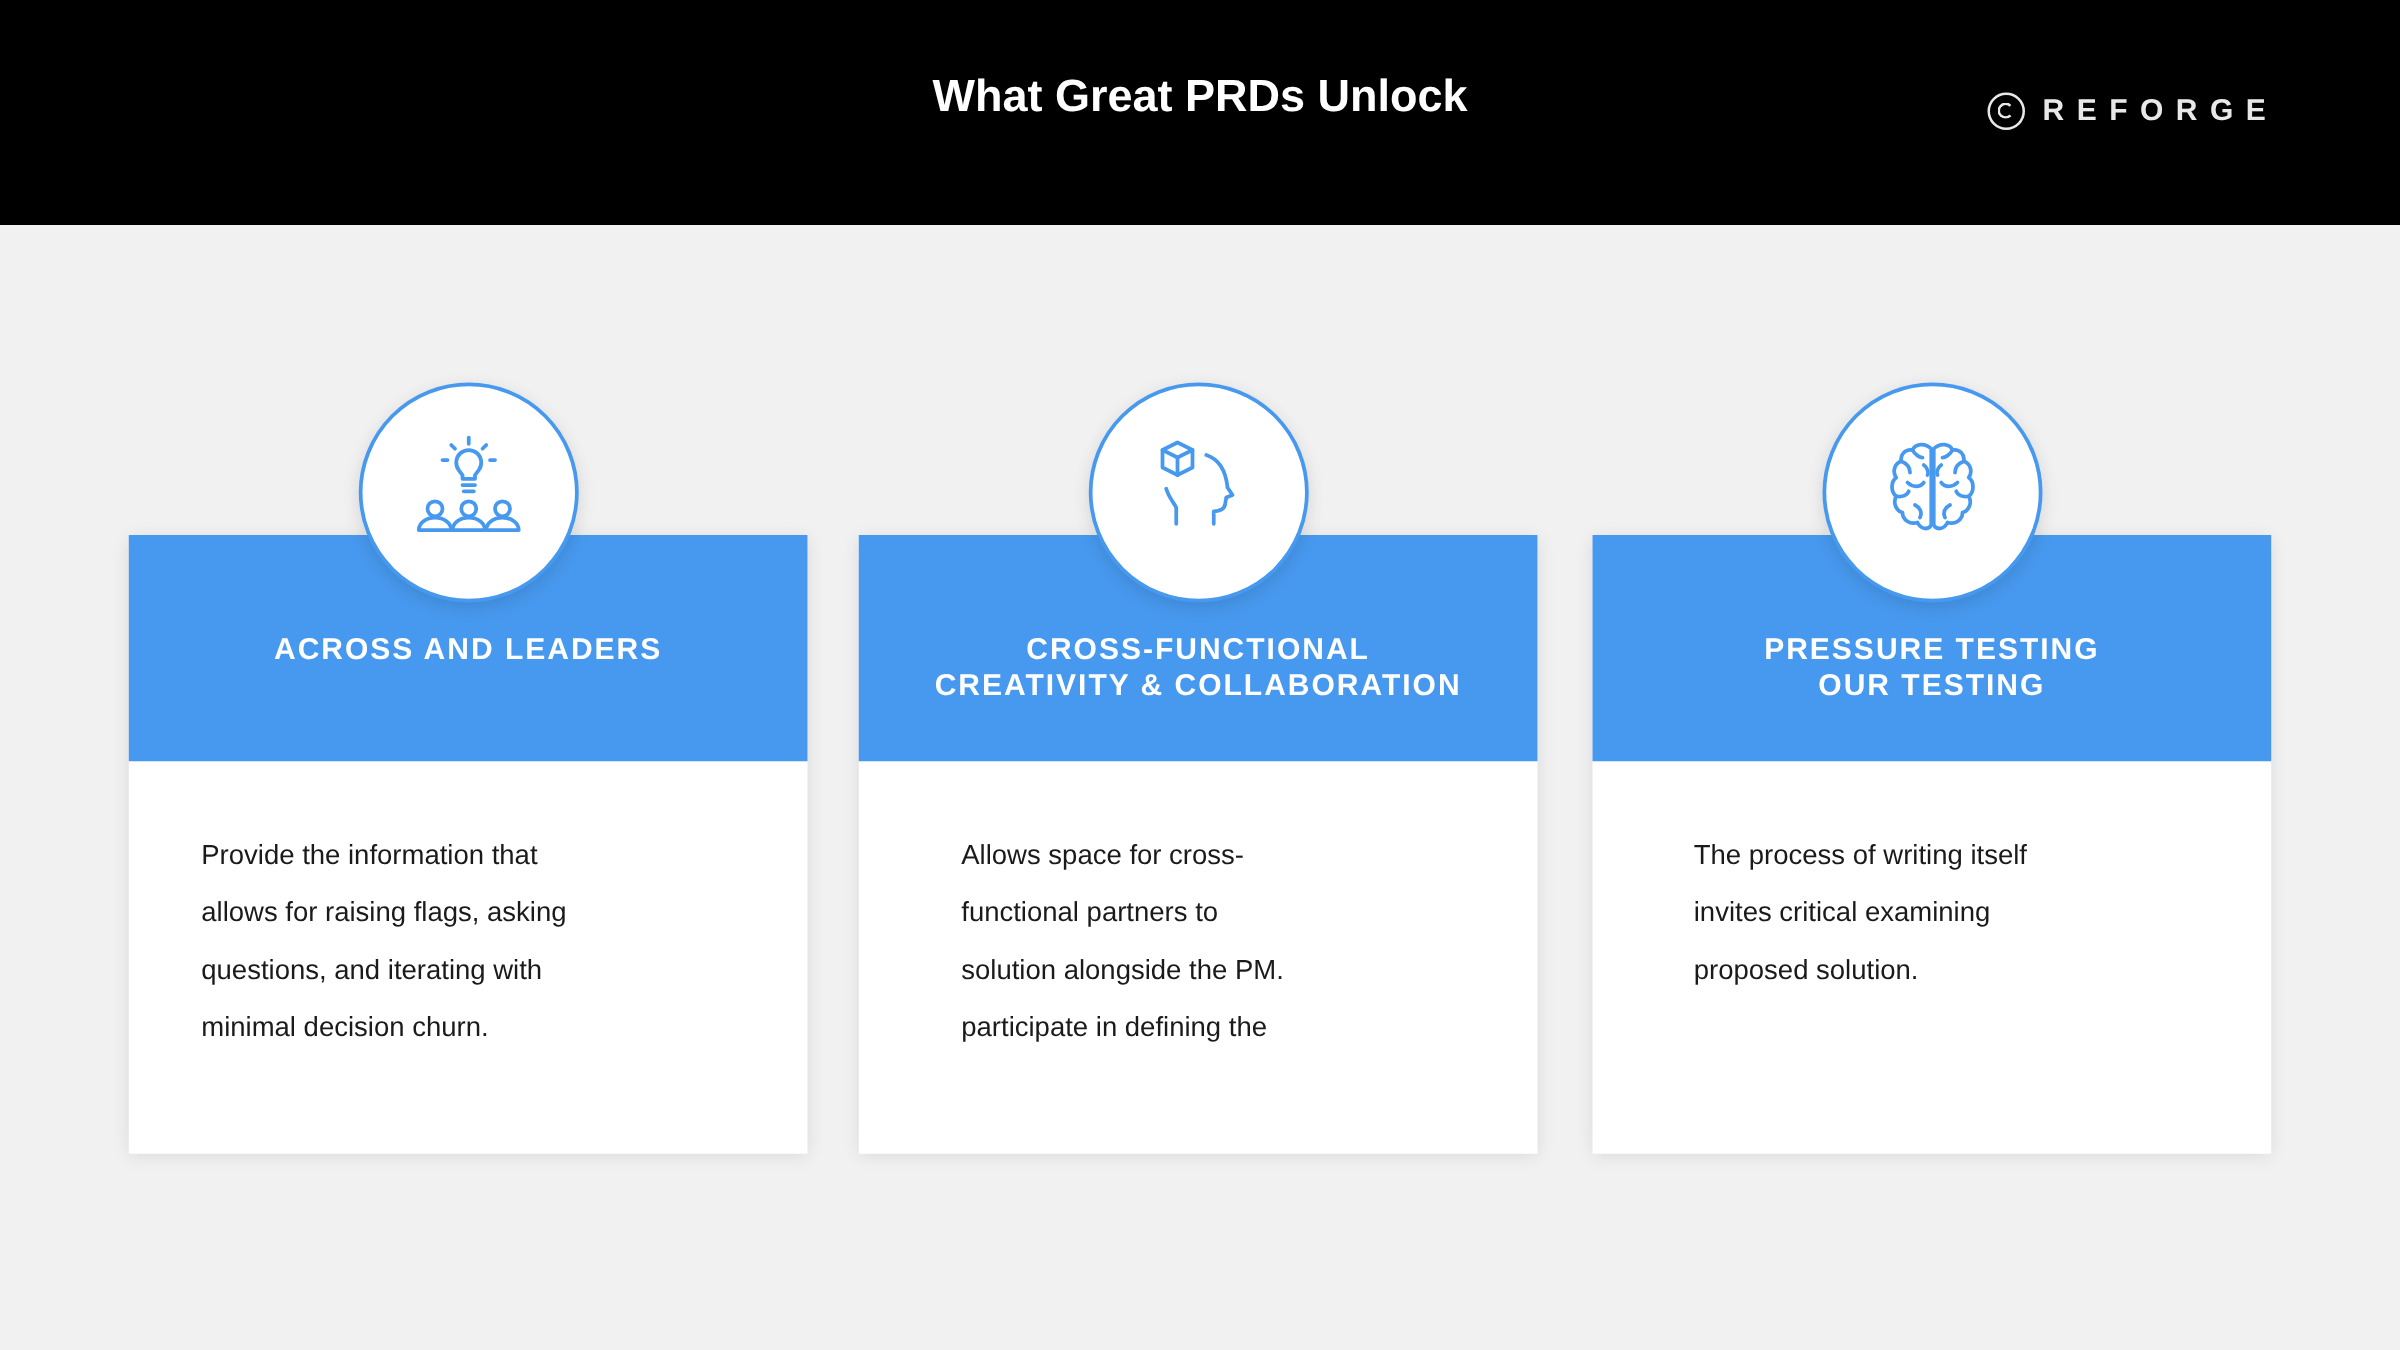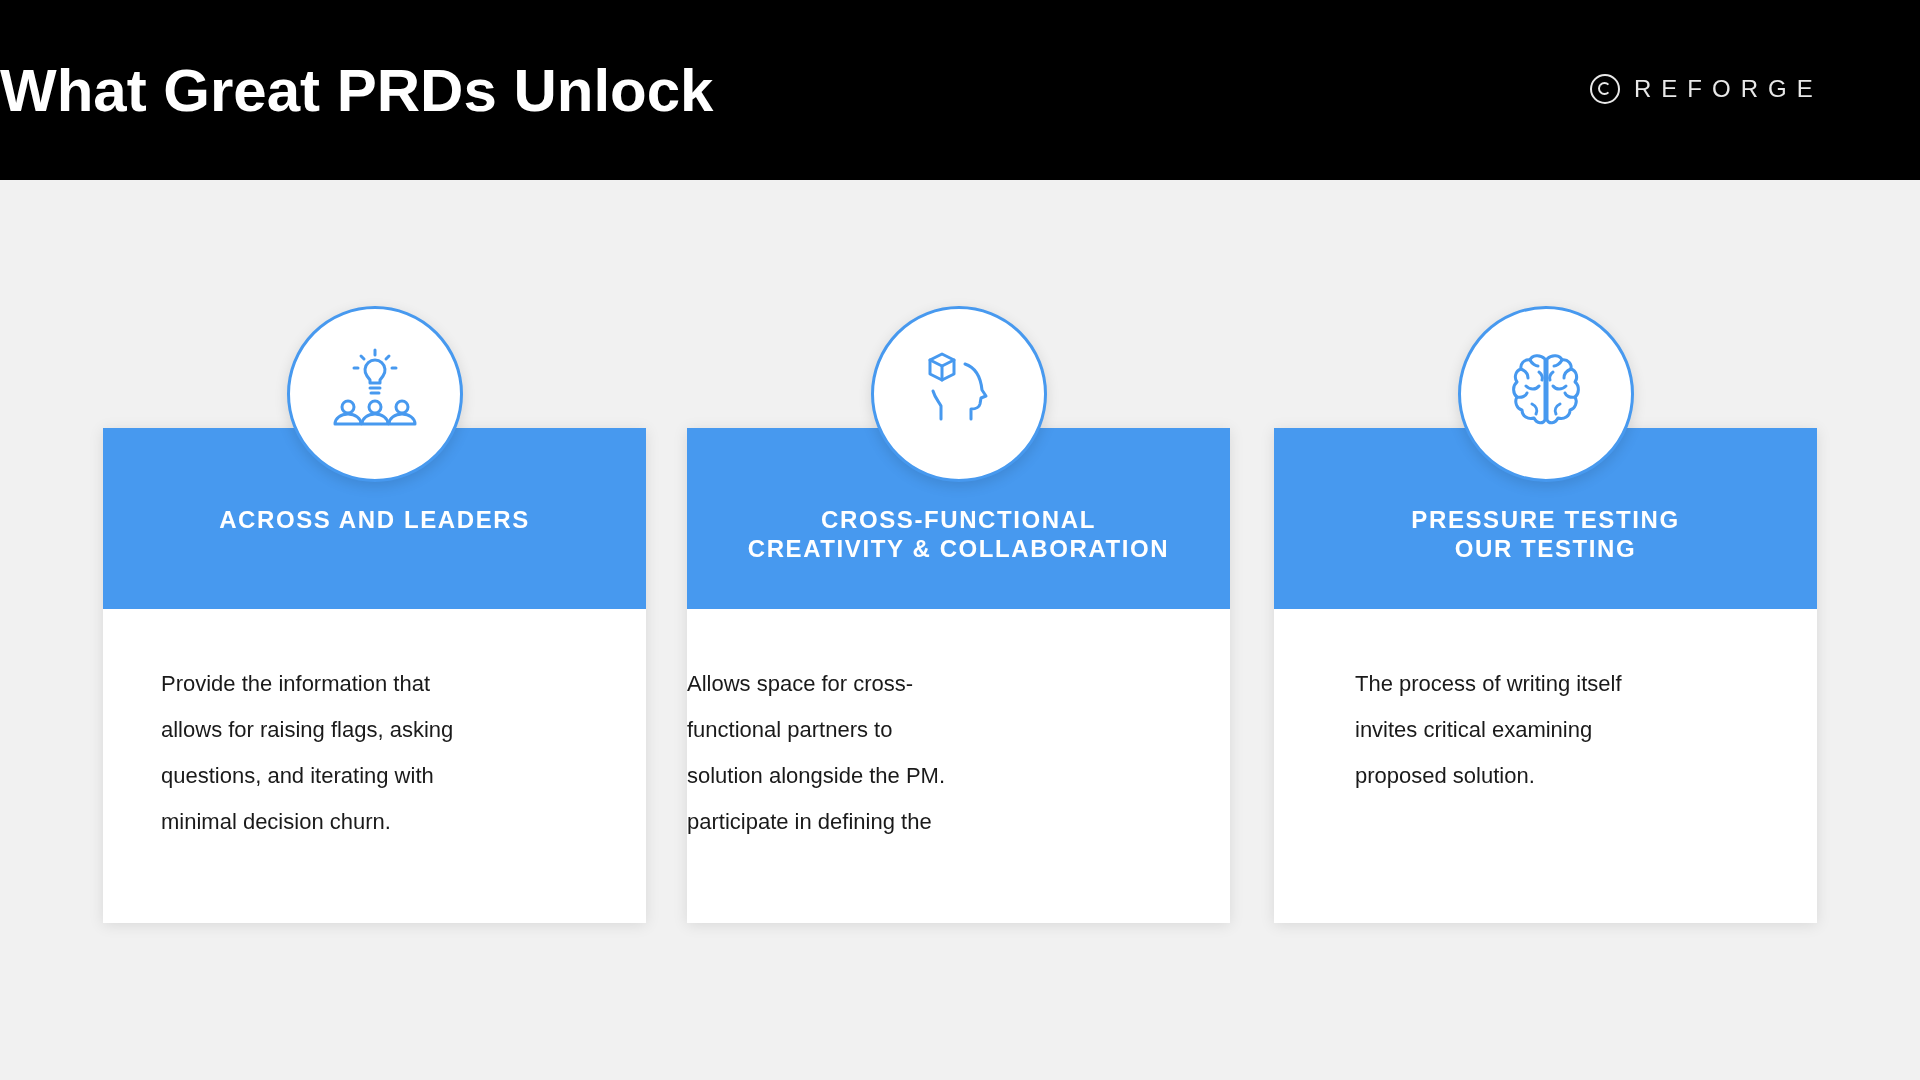--- a/index.html
+++ b/index.html
@@ -1,25 +1,25 @@
 <!DOCTYPE html>
 <html><head>
 <meta charset="utf-8">
 <style>
   * { box-sizing: border-box; margin: 0; padding: 0; }
   html, body { width: 1920px; height: 1080px; overflow: hidden; }
   body { background: #f1f1f1; font-family: "Liberation Sans", sans-serif; position: relative; }
   .header { position: absolute; left: 0; top: 0; width: 1920px; height: 180px; background: #000; }
-  .title { position: absolute; left: 0; width: 1920px; top: 56px; text-align: left; color: #fff;
-    font-size: 60px; font-weight: bold; letter-spacing: 0px; }
+  .title { position: absolute; left: 0; width: 1920px; top: 56px; text-align: center; color: #fff;
+    font-size: 36px; font-weight: bold; letter-spacing: 0px; }
   .brand { position: absolute; left: 1590px; top: 74px; display: flex; align-items: center; color: #e8e8e8; }
   .brand-mark { width: 30px; height: 30px; border: 2.5px solid #e8e8e8; border-radius: 50%; position: relative; }
   .brand-mark::after { content: ""; position: absolute; left: 6px; top: 6px; width: 13px; height: 13px;
     border: 2.5px solid #e8e8e8; border-radius: 50%; border-right-color: transparent; box-sizing: border-box; }
-  .brand-text { margin-left: 14px; font-size: 24px; letter-spacing: 10px; font-weight: normal; }
+  .brand-text { margin-left: 14px; font-size: 24px; letter-spacing: 10px; font-weight: bold; }
   .card { position: absolute; top: 428px; width: 543px; height: 495px; background: #fff;
     box-shadow: 0 2px 14px rgba(0,0,0,0.10); }
   .card-head { position: absolute; left: 0; top: 0; width: 100%; height: 181px; background: #4799ef; }
   .card-title { position: absolute; left: 0; width: 100%; top: 77px; text-align: center; color: #fff;
     font-size: 24px; font-weight: bold; letter-spacing: 1.6px; line-height: 29px; }
   .card-body { position: absolute; left: 0; top: 233px; width: 100%; font-size: 22px; line-height: 46px; color: #1a1a1a; }
   .circle { position: absolute; width: 176px; height: 176px; top: 306px; border-radius: 50%; background: #fff;
     border: 3px solid #4799ef; box-shadow: 0 4px 14px rgba(0,0,0,0.12); display: flex; align-items: center; justify-content: center; }
   .circle svg { width: 100px; height: 100px; }
 </style>
@@ -48,21 +48,21 @@
   </div>
 </div>
 
 <div class="card" style="left:687px;">
   <div class="card-head">
     <div class="card-title">
       <div>CROSS-FUNCTIONAL</div>
       <div>CREATIVITY &amp; COLLABORATION</div>
     </div>
   </div>
-  <div class="card-body" style="">
+  <div class="card-body" style="padding-left:82px;">
     <div>Allows space for cross-</div>
     <div>functional partners to</div>
     <div>solution alongside the PM.</div>
     <div>participate in defining the</div>
   </div>
 </div>
 
 <div class="card" style="left:1274px;">
   <div class="card-head">
     <div class="card-title">

